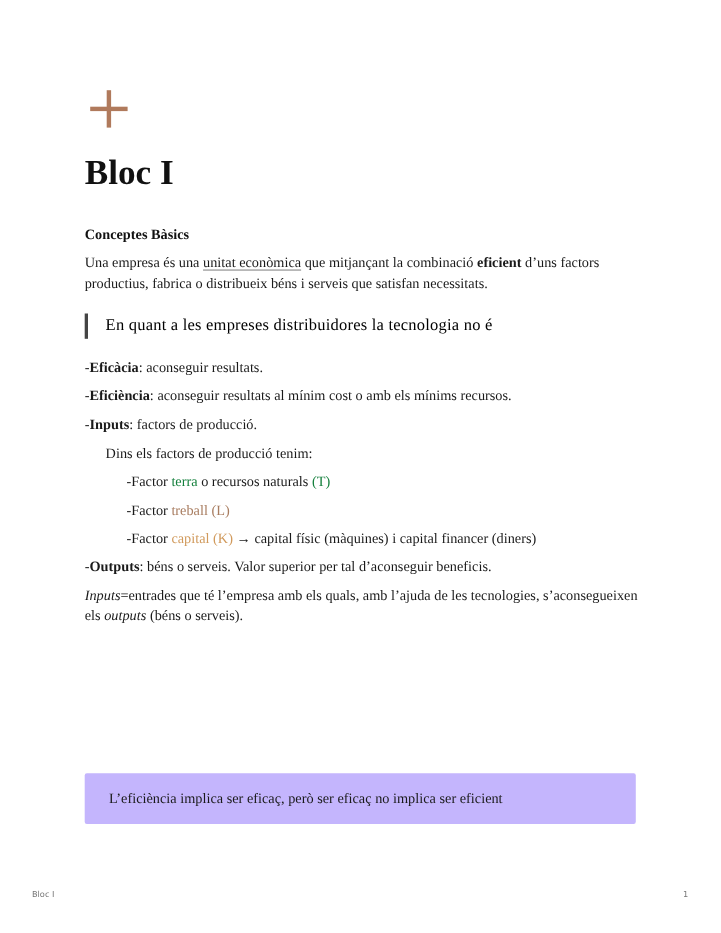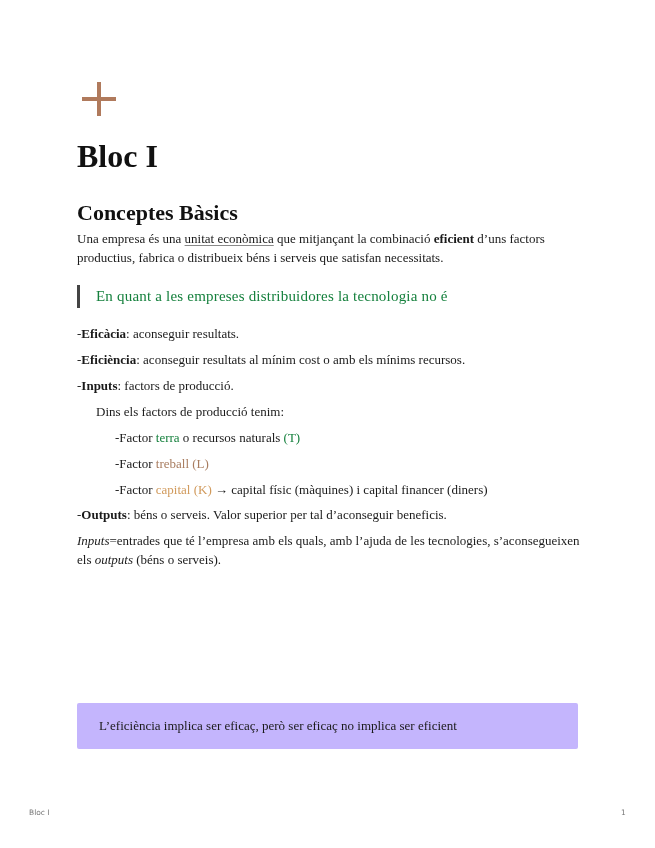--- a/index.html
+++ b/index.html
@@ -3,25 +3,25 @@
 <meta charset="utf-8">
 <style>
   html, body { margin: 0; padding: 0; background: #ffffff; }
   body { width: 655px; height: 848px; position: relative; overflow: hidden;
          font-family: "Liberation Serif", "DejaVu Serif", serif; color: #1a1a1a; }
   .page { position: absolute; left: 0; top: 0; width: 655px; height: 724px; }
   .plus-icon { position: absolute; left: 80px; top: 81px; width: 38px; height: 38px; }
   .plus-icon .h { position: absolute; left: 2px; top: 16px; width: 34px; height: 4px; background: #b07a5c; }
   .plus-icon .v { position: absolute; left: 17px; top: 1px; width: 4px; height: 34px; background: #b07a5c; }
   .title { position: absolute; left: 77px; top: 136px; font-size: 32px; font-weight: bold; margin: 0; line-height: 40px; color: #111; }
-  .h2 { position: absolute; left: 77px; top: 201px; font-size: 22px; font-weight: bold; margin: 0; line-height: 24px; color: #111; }
+  .h2 { position: absolute; left: 77px; top: 201px; font-size: 13px; font-weight: bold; margin: 0; line-height: 24px; color: #111; }
   .body-text { font-size: 13px; line-height: 19px; }
   .p { position: absolute; left: 77px; margin: 0; width: 505px; }
   .quote { position: absolute; left: 77px; top: 285px; height: 23px; border-left: 3px solid #444; padding-left: 16px;
-           font-size: 15px; line-height: 23px; color: #15803d; letter-spacing: 0.2px; }
+           font-size: 15px; line-height: 23px; color: #000000; letter-spacing: 0.2px; }
   .u { text-decoration: underline; text-decoration-color: #888; text-underline-offset: 2px; }
   .green { color: #15803d; }
   .brown { color: #a87c5f; }
   .orange { color: #d19a5c; }
   .callout { position: absolute; left: 77px; top: 674px; width: 501px; height: 46px; background: #c4b5fd;
              border-radius: 2px; margin-top: 29px; }
   .callout span { position: absolute; left: 22px; top: 13px; font-size: 13px; line-height: 20px; }
   .footer { position: absolute; top: 808px; font-family: "DejaVu Sans", "Liberation Sans", sans-serif; font-size: 7.5px; color: #777; }
 </style>
 </head>

